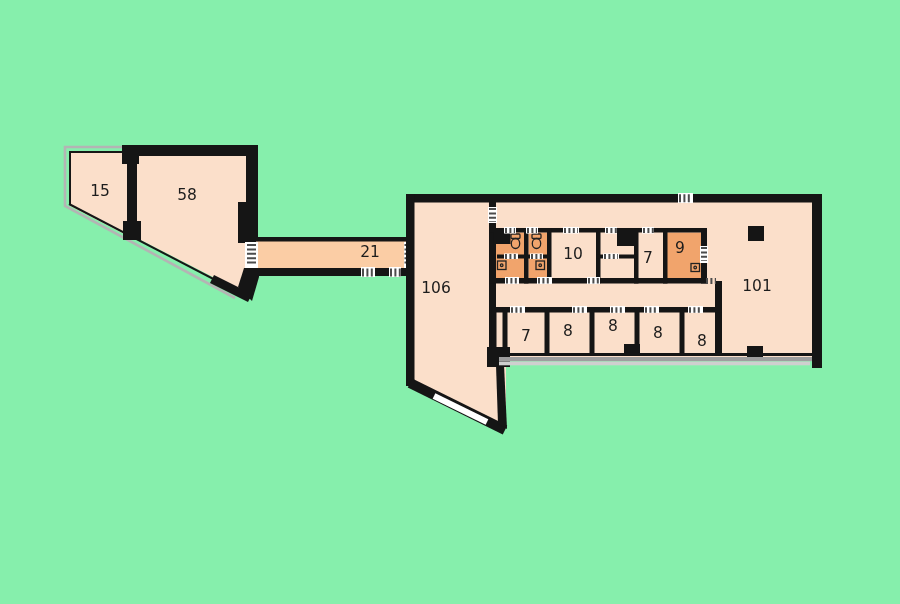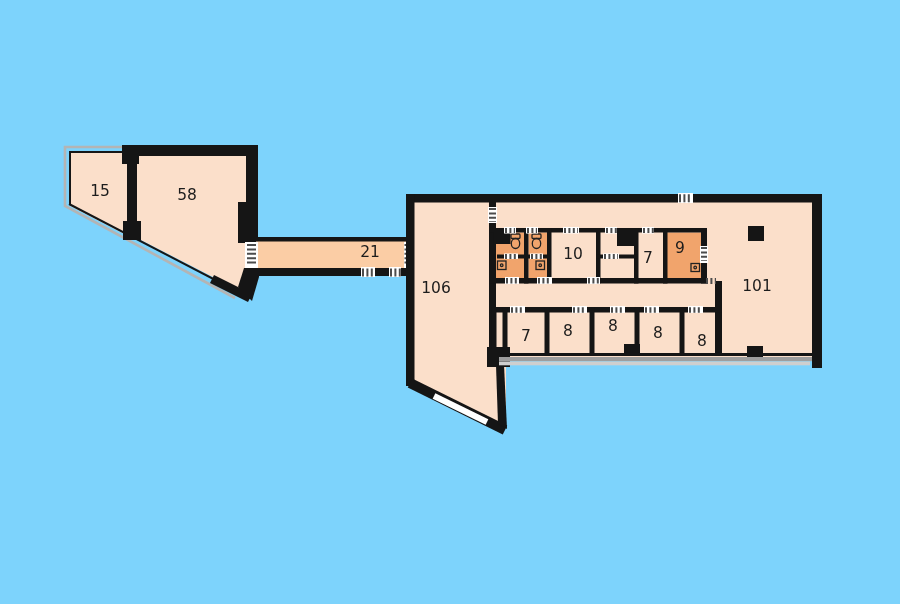--- a/index.html
+++ b/index.html
@@ -1,16 +1,16 @@
 <!DOCTYPE html>
 <html><head>
 <meta charset="utf-8">
 <style>
   html,body{margin:0;padding:0;background:#ffffff;}
-  .stage{position:relative;width:900px;height:604px;background:#7dd3fc;overflow:hidden;}
+  .stage{position:relative;width:900px;height:604px;background:#86efac;overflow:hidden;}
   svg{display:block;}
   .wall{fill:#151515;}
   .wline{stroke:#151515;fill:none;}
   .outline{stroke:#161616;stroke-width:2;fill:none;}
   .gray-facade{stroke:#b4b4b4;stroke-width:2.6;fill:none;}
   .fill-room{fill:#fbdfca;}
   .fill-corridor{fill:#fbcda5;}
   .fill-wet{fill:#f1a46c;}
   .door-rect{fill:#ffffff;}
   .door-dash{stroke:#4c4c4c;stroke-dasharray:2 2.4;fill:none;}

